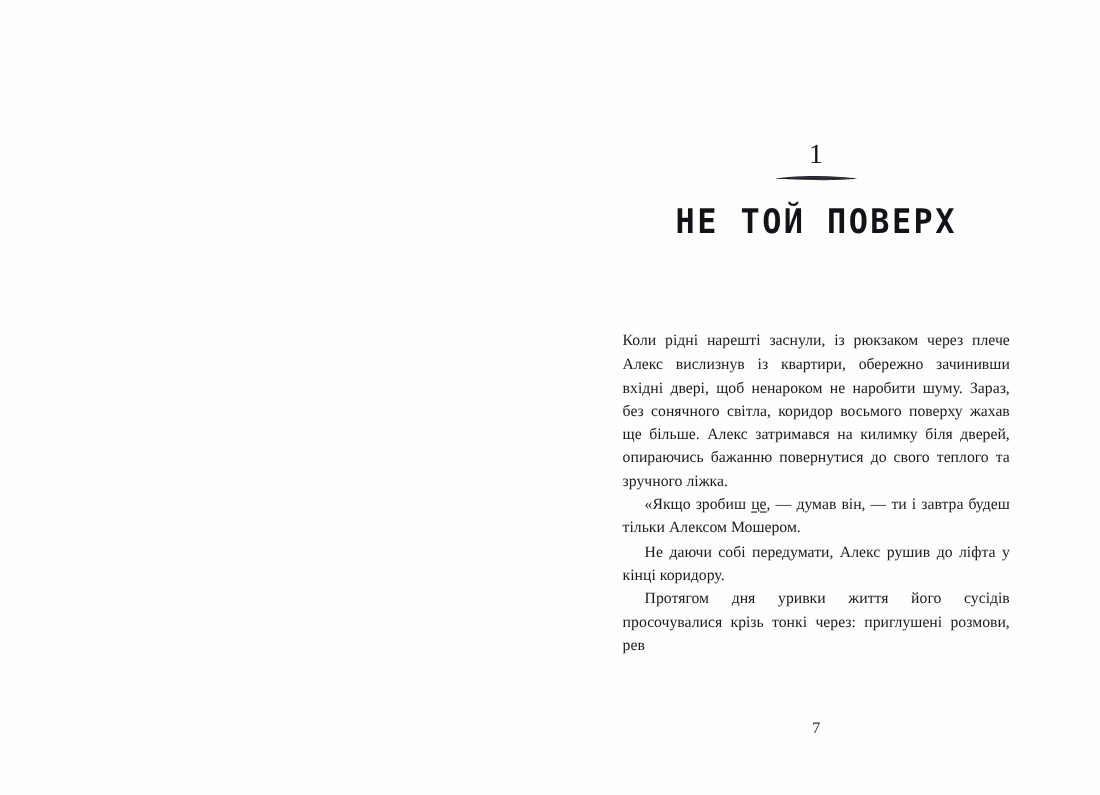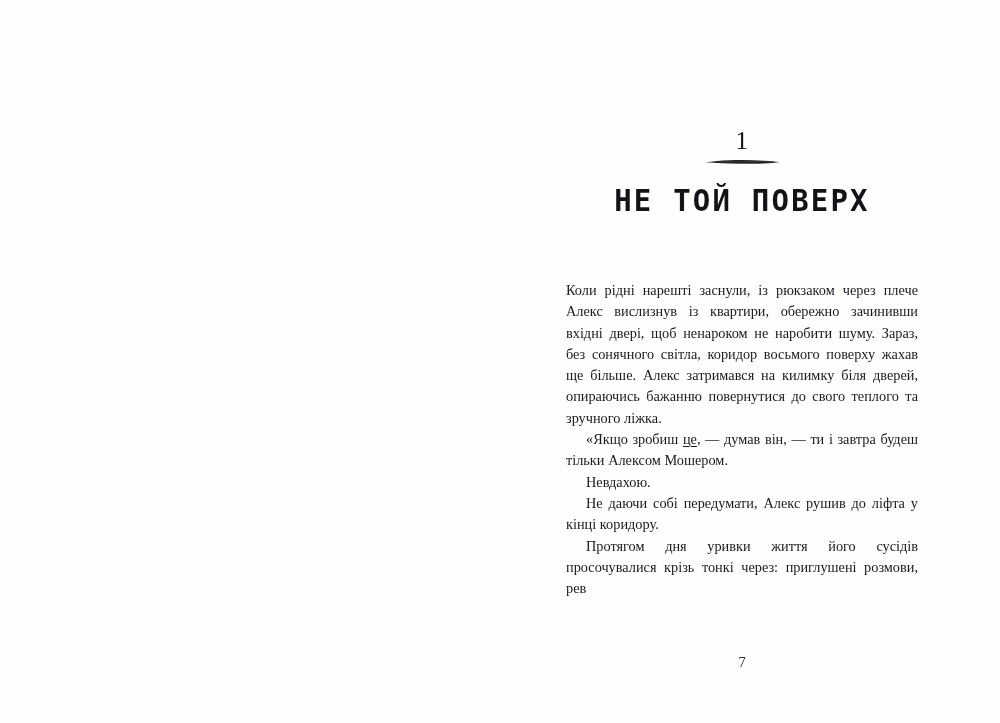--- a/index.html
+++ b/index.html
@@ -67,21 +67,21 @@
     color: #121317;
     white-space: nowrap;
     transform: scaleY(1.06);
     transform-origin: center top;
   }
 
   
   .text-block {
     position: absolute;
     left: 66px;      
-    top: 280px;
+    top: 300px;
     width: 352px;
   }
   .para {
     margin: 0;
     font-size: 14.3px;
     line-height: 21.3px;
     text-align: justify;
     text-justify: inter-word;
     text-indent: 20px;
     color: #181a1e;
@@ -129,21 +129,20 @@
           <path d="M20 5.0 C 30 5.3, 42 5.4, 54 5.2" stroke="#8d8f95" stroke-width="0.45" fill="none" opacity="0.6"></path>
         </svg>
       </div>
 
       <h1 class="chapter-title">НЕ ТОЙ ПОВЕРХ</h1>
     </div>
 
     <div class="text-block">
         <p class="para first">Коли рідні нарешті заснули, із рюкзаком через плече Алекс вислизнув із квартири, обережно зачинивши вхідні двері, щоб ненароком не наробити шуму. Зараз, без сонячного світла, коридор восьмого поверху жахав ще більше. Алекс затримався на килимку біля дверей, опираючись бажанню повернутися до свого теплого та зручного ліжка.</p>
         <p class="para">«Якщо зробиш <span class="emph">це</span>, — думав він, — ти і завтра будеш тільки Алексом Мошером.</p>
-        <p class="para nojustify">Невдахою.</p>
         <p class="para">Не даючи собі передумати, Алекс рушив до ліфта у кінці коридору.</p>
         <p class="para">Протягом дня уривки життя його сусідів просочувалися крізь тонкі через: приглушені розмови, рев</p>
       </div>
 
     <div class="folio">7</div>
 
   </div>
 </div>
 
 </body></html>

